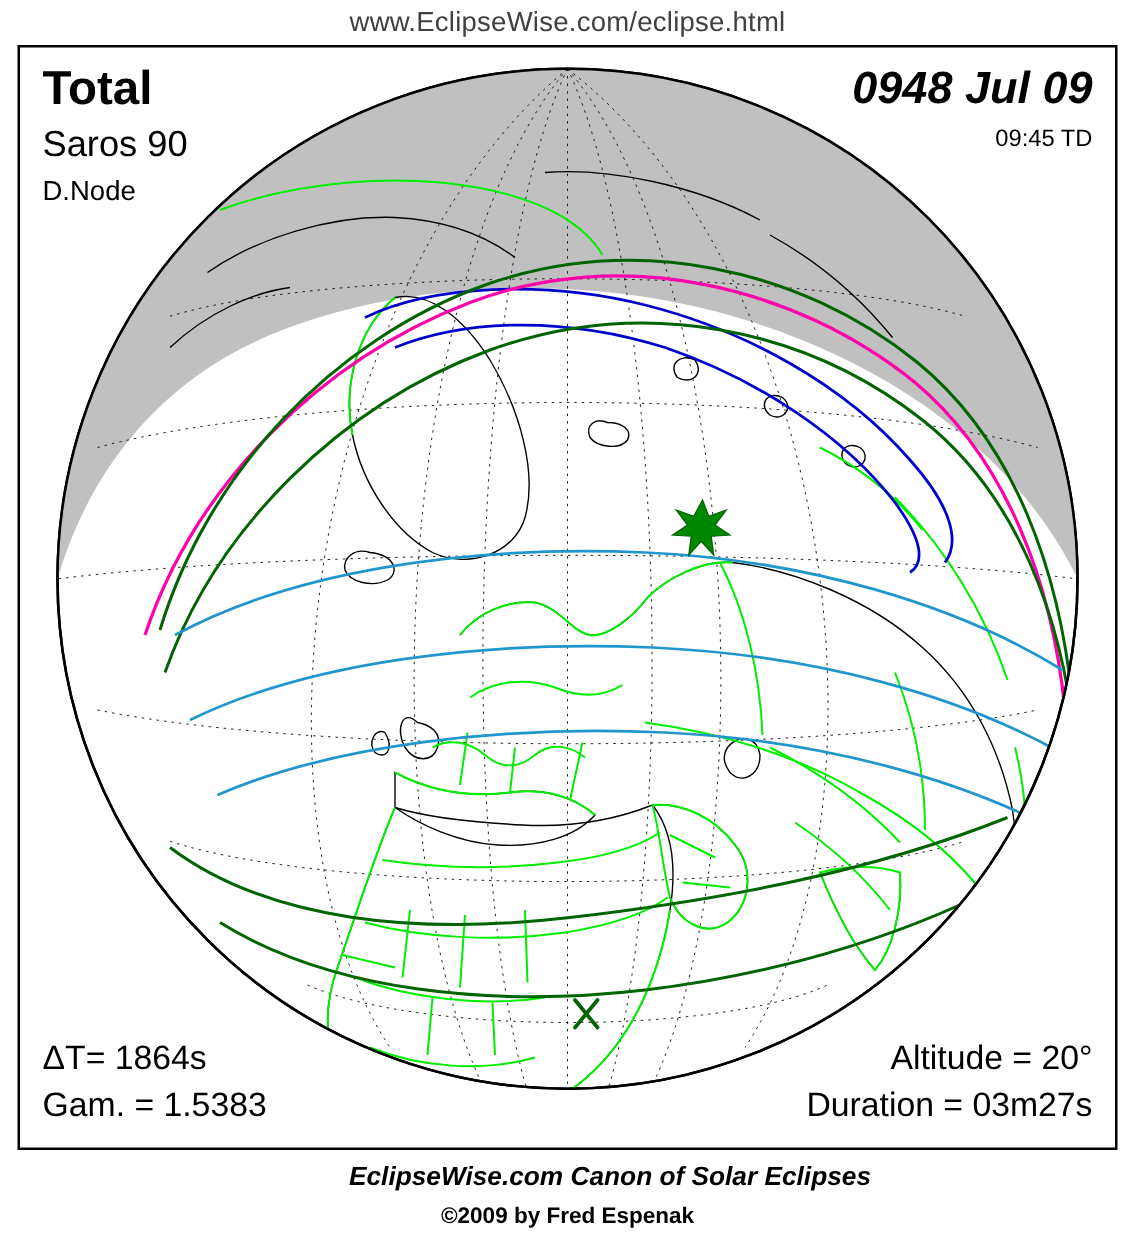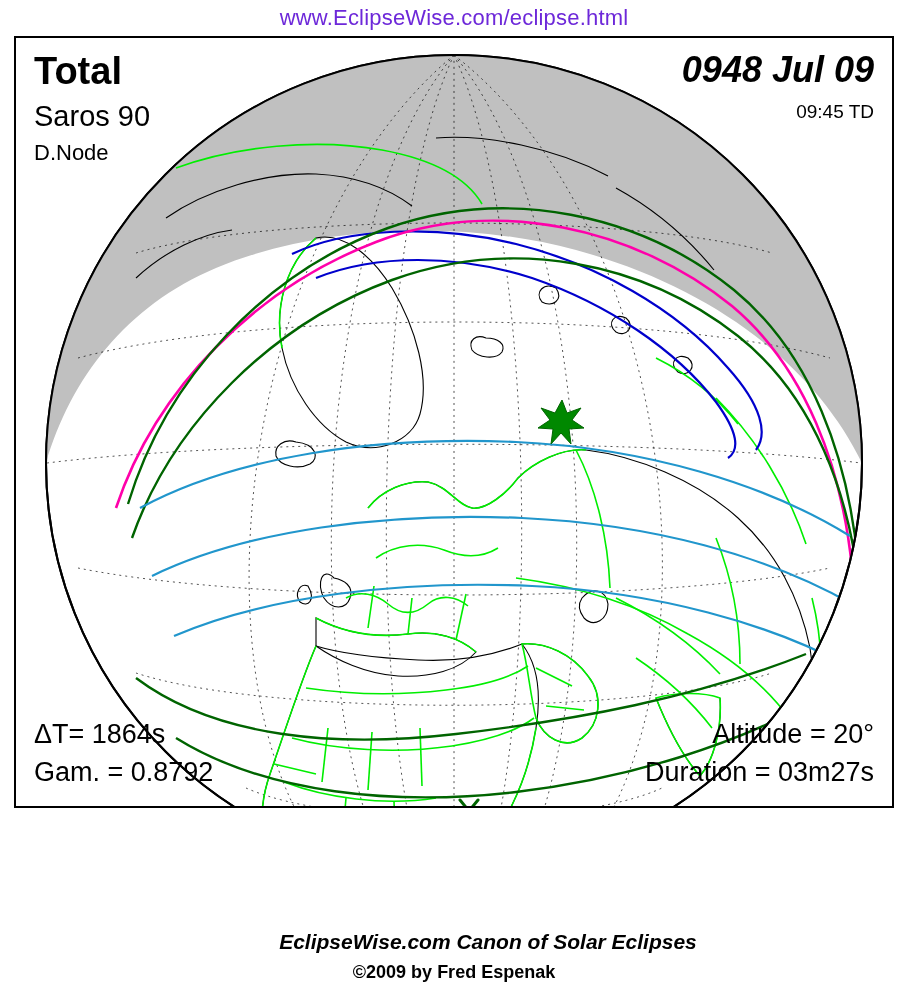--- a/index.html
+++ b/index.html
@@ -23,28 +23,28 @@
     position: absolute;
     top: 0;
     left: 0;
     width: 908px;
     height: 36px;
     display: flex;
     align-items: center;
     justify-content: center;
     font-size: 22px;
     letter-spacing: 0.2px;
-    color: #6d28d9;
+    color: #404040;
   }
   .map-frame {
     position: absolute;
     top: 36px;
     left: 14px;
     width: 880px;
-    height: 772px;
+    height: 884px;
     border: 2px solid #000;
     box-sizing: border-box;
     background: #ffffff;
     overflow: hidden;
   }
   .globe-svg {
     position: absolute;
     top: 0;
     left: 0;
   }
@@ -279,21 +279,21 @@
     </svg>
 
     <div class="label tl-title">Total</div>
     <div class="label tl-saros">Saros  90</div>
     <div class="label tl-node">D.Node</div>
 
     <div class="label tr-date">0948 Jul 09</div>
     <div class="label tr-time">09:45 TD</div>
 
     <div class="label bl-dt">ΔT=   1864s</div>
-    <div class="label bl-gam">Gam. = 0.8792</div>
+    <div class="label bl-gam">Gam. = 1.5383</div>
 
     <div class="label br-alt">Altitude = 20°</div>
     <div class="label br-dur">Duration = 03m27s</div>
 
   </div>
 
   <div class="footer1">EclipseWise.com Canon of Solar Eclipses</div>
   <div class="footer2">©2009 by Fred Espenak</div>
 
 </div>

